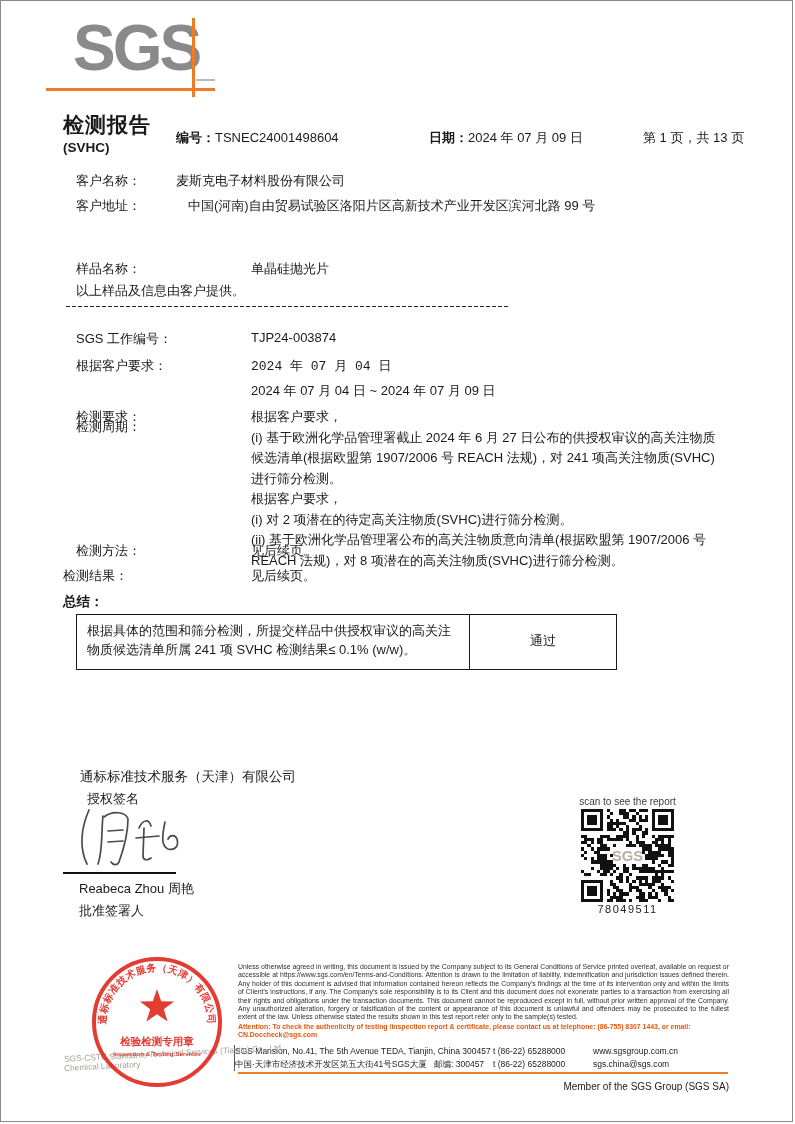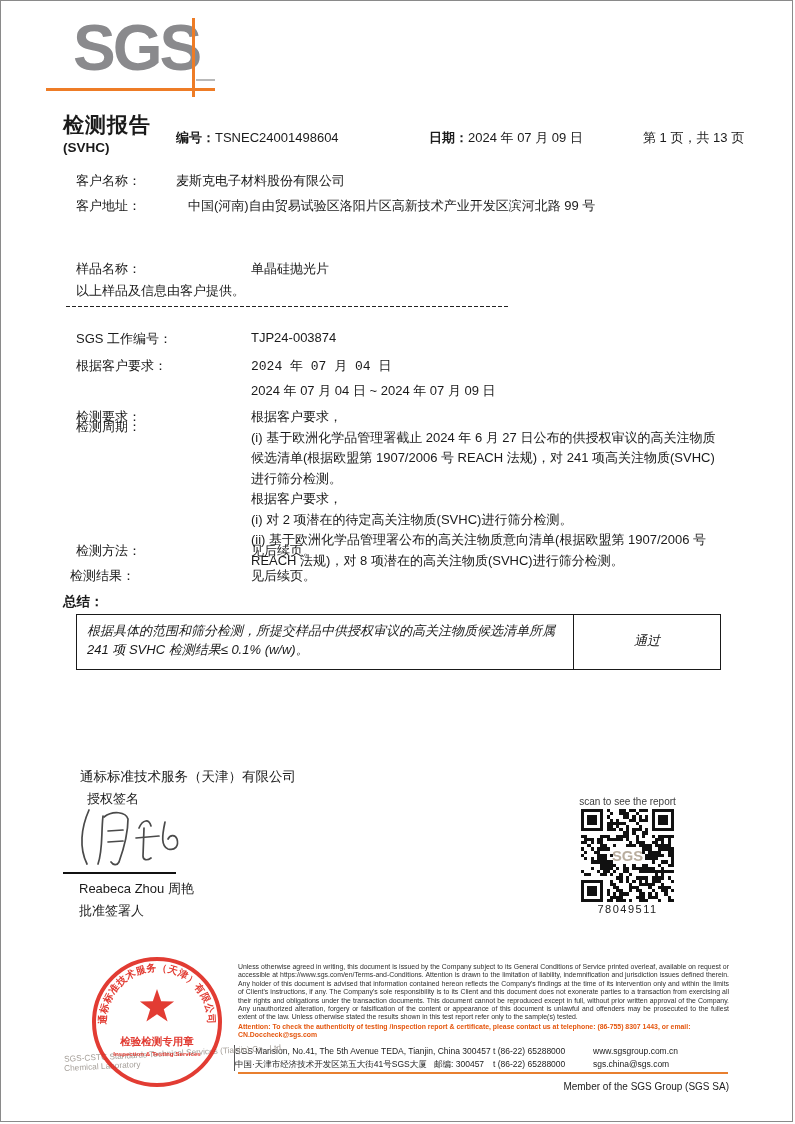--- a/index.html
+++ b/index.html
@@ -25,21 +25,21 @@
 
   .row-label { font-size:13px; }
   .row-value { font-size:13px; }
 
   .dashed-sep { left:65px; top:305px; width:442px; height:1.4px;
     background:repeating-linear-gradient(90deg,#222 0 4px,transparent 4px 6px); }
 
   .req-block { left:250px; top:406px; width:470px; font-size:13px; line-height:20.5px; }
 
   .sum-title { left:62px; top:592px; font-size:13.5px; font-weight:bold; }
-  table.summary { left:75px; top:613px; width:645px; border-collapse:collapse; position:absolute;font-style:italic; }
+  table.summary { left:75px; top:613px; width:541px; border-collapse:collapse; position:absolute; }
   table.summary td { border:1.4px solid #1a1a1a; font-size:13px; line-height:1.45; vertical-align:middle; }
   td.desc { padding:7px 12px 9px 10px; }
   td.pass { width:147px; text-align:center; }
 
   .sig-company { left:79px; top:767px; font-size:13.5px; }
   .sig-auth { left:86px; top:789px; font-size:13px; }
   .sig-svg { left:72px; top:803px; }
   .sig-line { left:62px; top:871px; width:113px; height:2px; background:#111; }
   .signer { left:78px; top:879px; font-size:13px; }
   .signer-title { left:78px; top:901px; font-size:13px; }
@@ -105,21 +105,21 @@
   <div class="abs req-block">
     <div>根据客户要求，</div>
     <div>(i) 基于欧洲化学品管理署截止 2024 年 6 月 27 日公布的供授权审议的高关注物质候选清单(根据欧盟第 1907/2006 号 REACH 法规)，对 241 项高关注物质(SVHC)进行筛分检测。</div>
     <div>根据客户要求，</div>
     <div>(i) 对 2 项潜在的待定高关注物质(SVHC)进行筛分检测。</div>
     <div>(ii) 基于欧洲化学品管理署公布的高关注物质意向清单(根据欧盟第 1907/2006 号 REACH 法规)，对 8 项潜在的高关注物质(SVHC)进行筛分检测。</div>
   </div>
 
   <div class="abs row-label" style="left:75px; top:541px;">检测方法：</div>
   <div class="abs row-value" style="left:250px; top:541px;">见后续页。</div>
-  <div class="abs row-label" style="left:69px; top:566px;text-align:center;">检测结果：</div>
+  <div class="abs row-label" style="left:62px; top:566px;text-align:center;">检测结果：</div>
   <div class="abs row-value" style="left:250px; top:566px;">见后续页。</div>
 
   <div class="abs sum-title">总结：</div>
   <table class="summary">
     <tbody>
         <tr>
       <td class="desc">根据具体的范围和筛分检测，所提交样品中供授权审议的高关注物质候选清单所属 241 项 SVHC 检测结果≤ 0.1% (w/w)。</td>
       <td class="pass">通过</td>
     </tr>
   </tbody>

